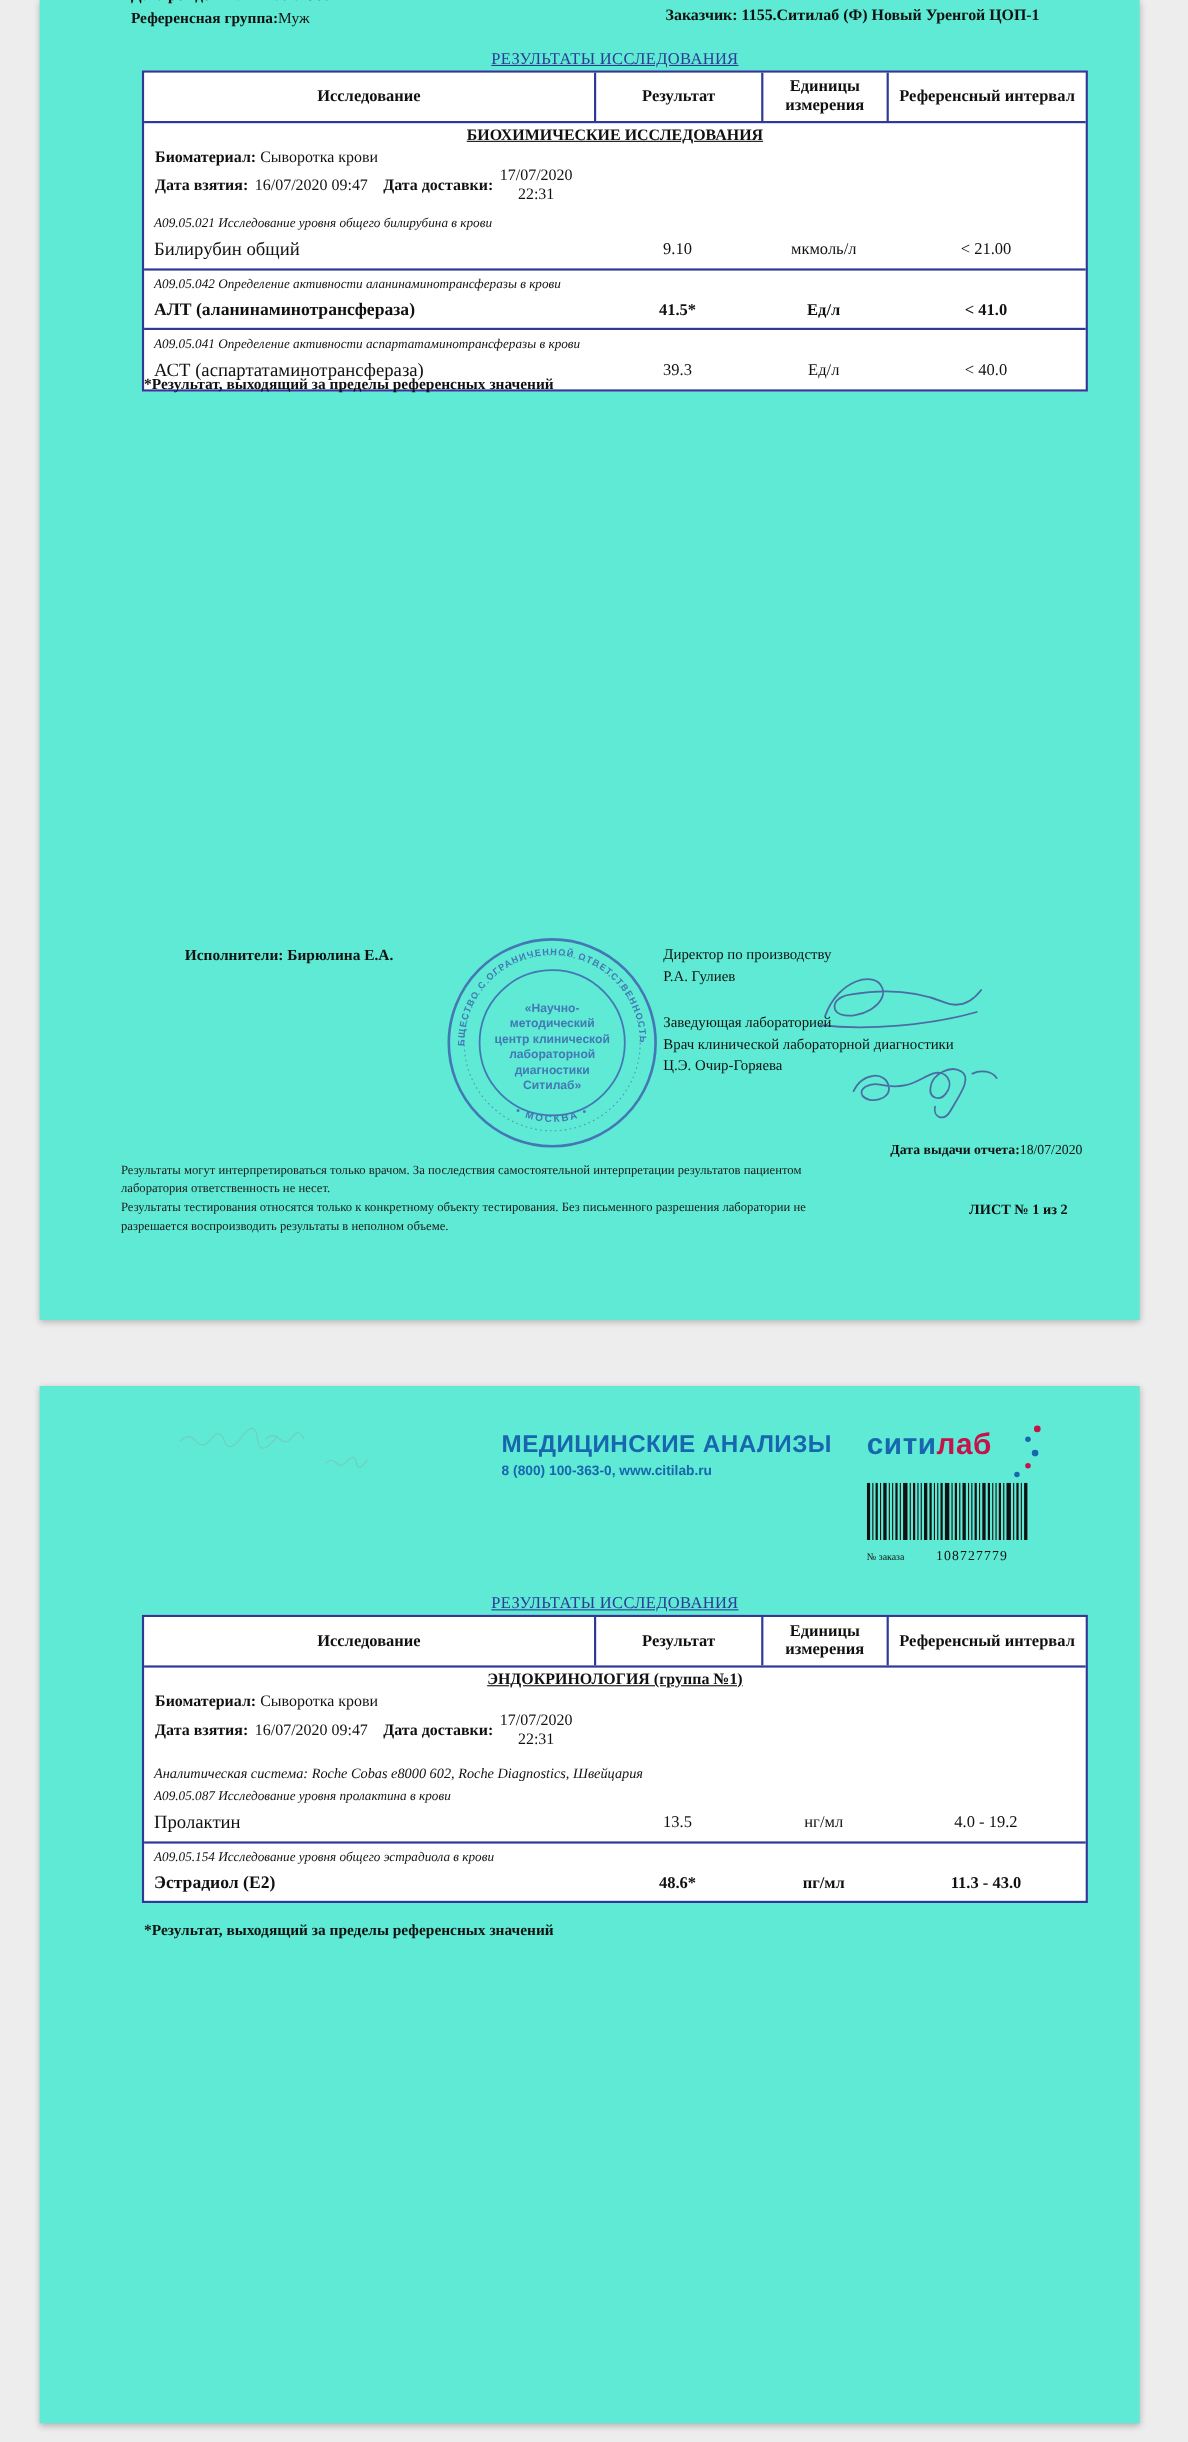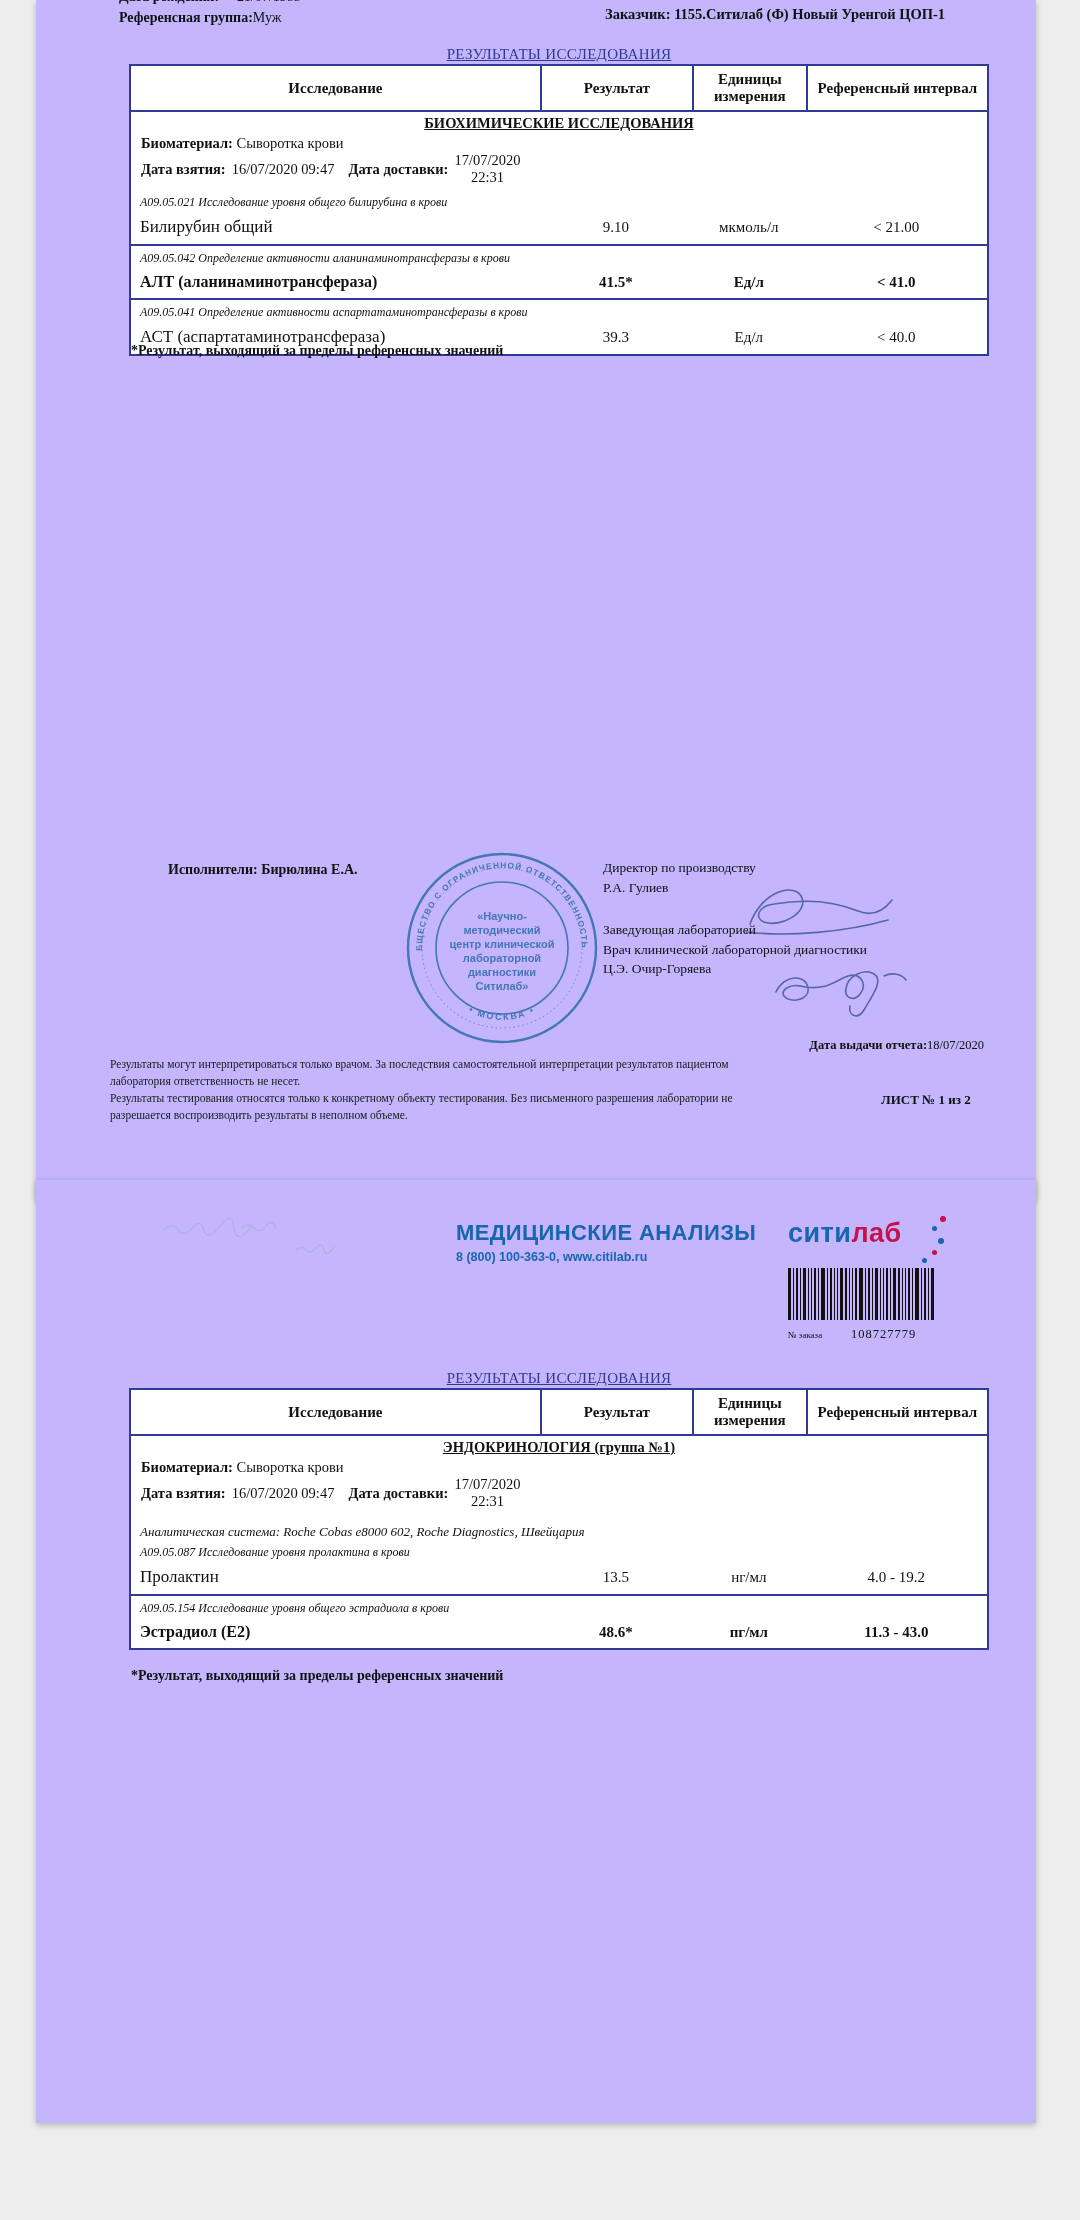--- a/index.html
+++ b/index.html
@@ -1,21 +1,21 @@
 <!DOCTYPE html>
 <html><head>
 <meta charset="utf-8">
 <style>
   html,body{margin:0;padding:0;background:#ededed;}
   body{width:1080px;height:2220px;position:relative;overflow:hidden;
        font-family:"Liberation Serif",serif;color:#111;}
-  .page{position:absolute;left:36px;width:1000px;background:#c4b5fd;
+  .page{position:absolute;left:36px;width:1000px;background:#5eead4;
         box-shadow:0 2px 6px rgba(0,0,0,.25);overflow:hidden;}
   #page1{top:0;height:1200px;}
-  #page2{top:1180px;height:943px;}
+  #page2{top:1260px;height:943px;}
   .abs{position:absolute;}
   .b{font-weight:bold;}
   
   .clip-row{left:83px;top:-14px;height:22px;font-weight:bold;font-size:14px;line-height:22px;white-space:nowrap;}
   .clip-row .val{font-weight:normal;margin-left:18px;}
   .refgroup{left:83px;top:10px;font-size:14px;}
   .customer{left:553px;top:6px;font-size:14.5px;font-weight:bold;margin-left:16px;}
   
   .rtitle{width:860px;left:93px;text-align:center;font-size:15px;color:#2e3a96;
           text-decoration:underline;letter-spacing:.3px;}

